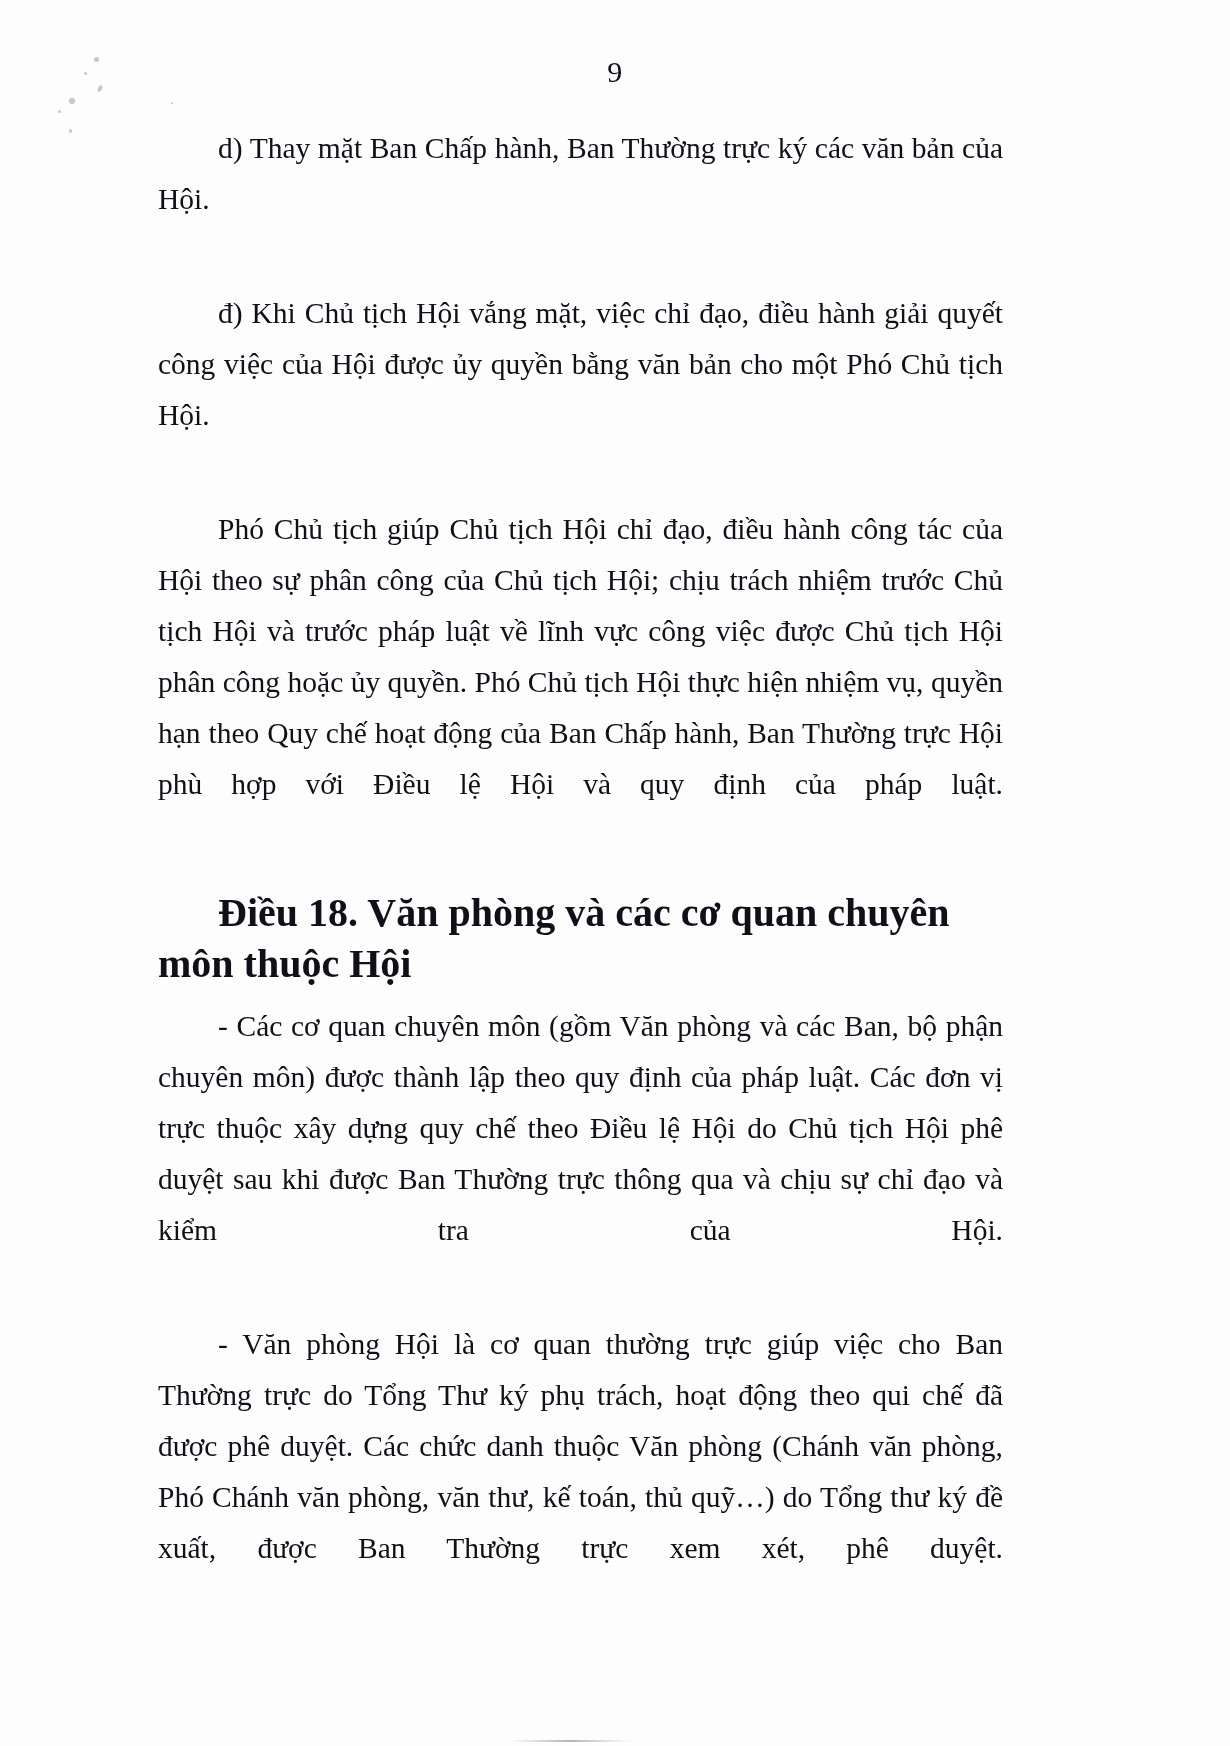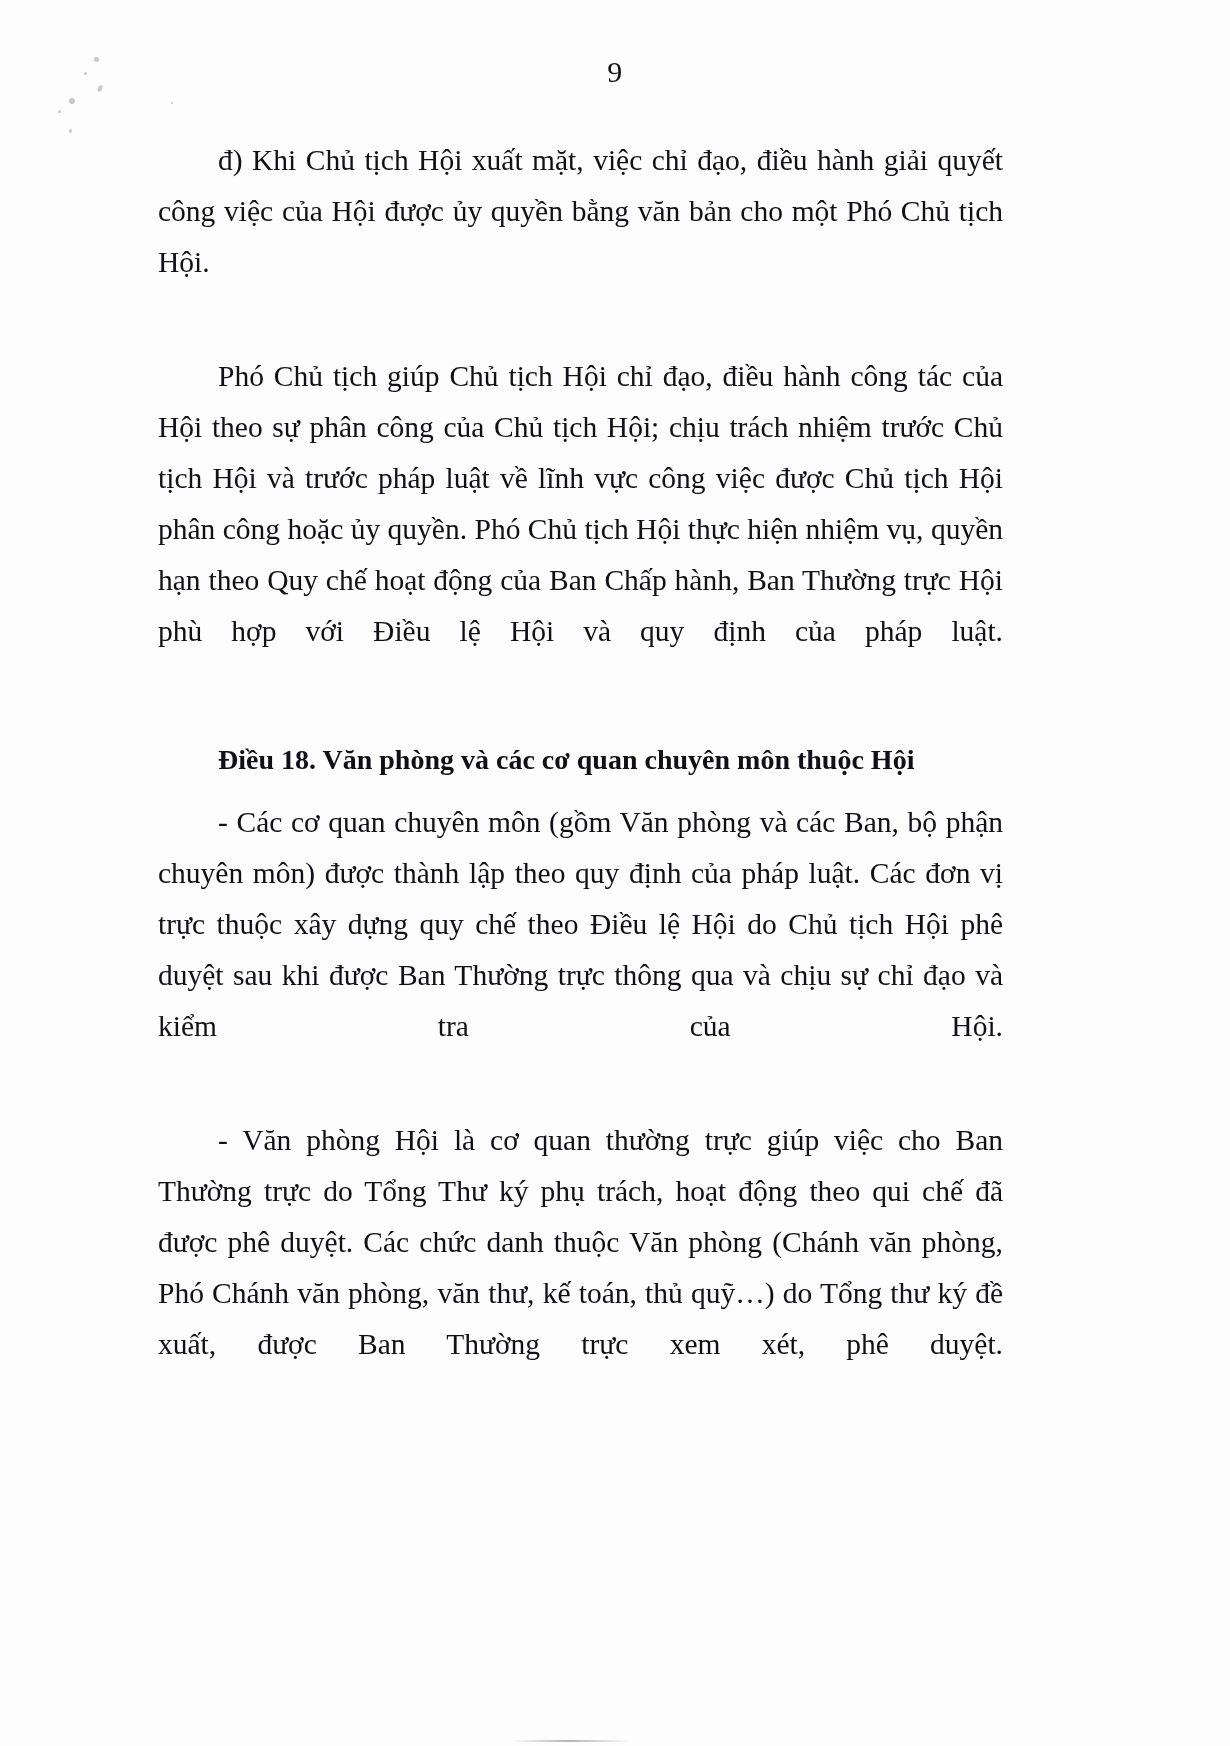--- a/index.html
+++ b/index.html
@@ -75,21 +75,21 @@
   p.para::after {
     content: "";
     display: inline-block;
     width: 100%;
   }
 
   p.gap-sm { margin-top: 12px; }
 
   h3.article {
     margin: 26px 0 0 0;
-    font-size: 28px;
+    font-size: 40px;
     line-height: 51px;
     font-weight: bold;
     text-indent: 60px;
     text-align: left;
   }
 
   .bottom-smudge {
     position: absolute;
     left: 510px;
     bottom: 4px;
@@ -111,22 +111,23 @@
     <i class="sp4"></i>
       <i class="sp5"></i>
       <i class="sp6"></i>
       <i class="sp7"></i>
   </div>
 
   <div class="folio">9</div>
 
   <div class="body-col">
 
+    <p class="para">d) Thay mặt Ban Chấp hành, Ban Thường trực ký các văn bản của Hội.</p>
 
-    <p class="para gap-sm">đ) Khi Chủ tịch Hội xuất mặt, việc chỉ đạo, điều hành giải quyết công việc của Hội được ủy quyền bằng văn bản cho một Phó Chủ tịch Hội.</p>
+    <p class="para gap-sm">đ) Khi Chủ tịch Hội vắng mặt, việc chỉ đạo, điều hành giải quyết công việc của Hội được ủy quyền bằng văn bản cho một Phó Chủ tịch Hội.</p>
 
 
     <p class="para gap-sm">Phó Chủ tịch giúp Chủ tịch Hội chỉ đạo, điều hành công tác của Hội theo sự phân công của Chủ tịch Hội; chịu trách nhiệm trước Chủ tịch Hội và trước pháp luật về lĩnh vực công việc được Chủ tịch Hội phân công hoặc ủy quyền. Phó Chủ tịch Hội thực hiện nhiệm vụ, quyền hạn theo Quy chế hoạt động của Ban Chấp hành, Ban Thường trực Hội phù hợp với Điều lệ Hội và quy định của pháp luật.</p>
 
     <h3 class="article">Điều 18. Văn phòng và các cơ quan chuyên môn thuộc Hội</h3>
 
     <p class="para gap-sm">- Các cơ quan chuyên môn (gồm Văn phòng và các Ban, bộ phận chuyên môn) được thành lập theo quy định của pháp luật. Các đơn vị trực thuộc xây dựng quy chế theo Điều lệ Hội do Chủ tịch Hội phê duyệt sau khi được Ban Thường trực thông qua và chịu sự chỉ đạo và kiểm tra của Hội.</p>
 
     <p class="para gap-sm">- Văn phòng Hội là cơ quan thường trực giúp việc cho Ban Thường trực do Tổng Thư ký phụ trách, hoạt động theo qui chế đã được phê duyệt. Các chức danh thuộc Văn phòng (Chánh văn phòng, Phó Chánh văn phòng, văn thư, kế toán, thủ quỹ…) do Tổng thư ký đề xuất, được Ban Thường trực xem xét, phê duyệt.</p>
 

